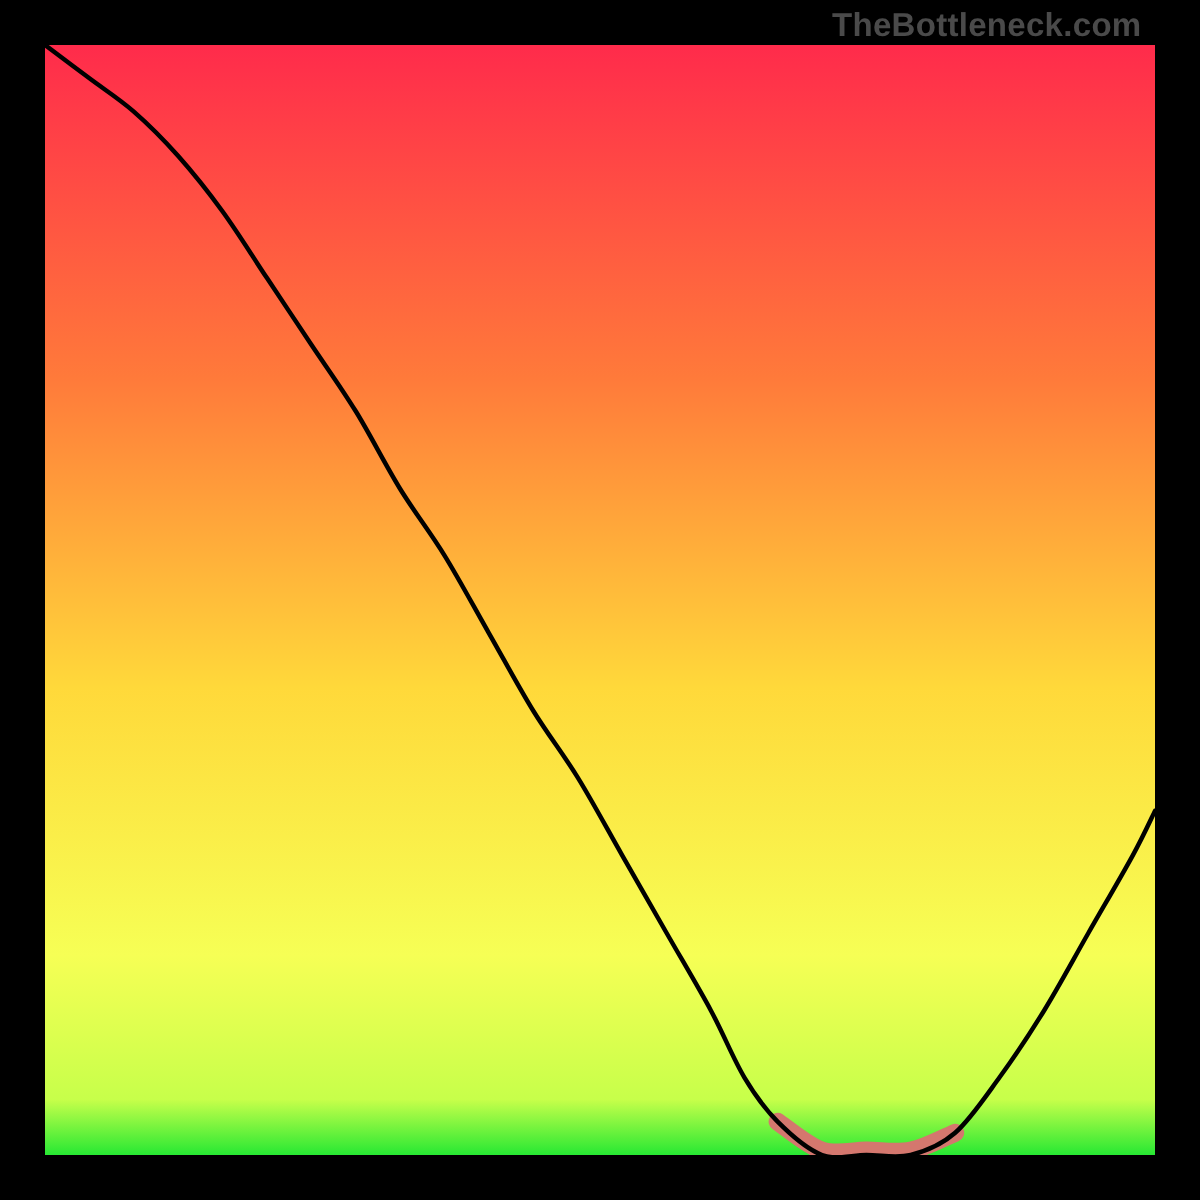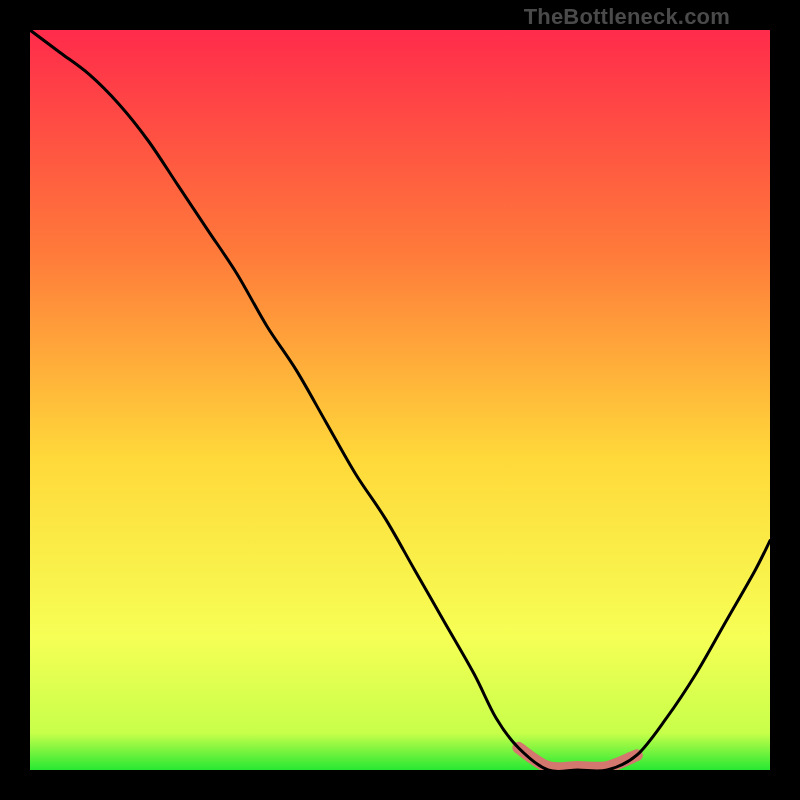--- a/index.html
+++ b/index.html
@@ -7,20 +7,21 @@
     padding: 0;
     width: 800px;
     height: 800px;
     background: #000;
     overflow: hidden;
   }
   .container {
     position: relative;
     width: 740px;
     height: 800px;
+    padding-left: 31px;
   }
   .watermark {
     position: absolute;
     top: 4px;
     right: 10px;
     font-family: Arial, Helvetica, sans-serif;
     font-size: 22px;
     color: #4a4a4a;
     font-weight: 600;
     letter-spacing: 0.2px;

